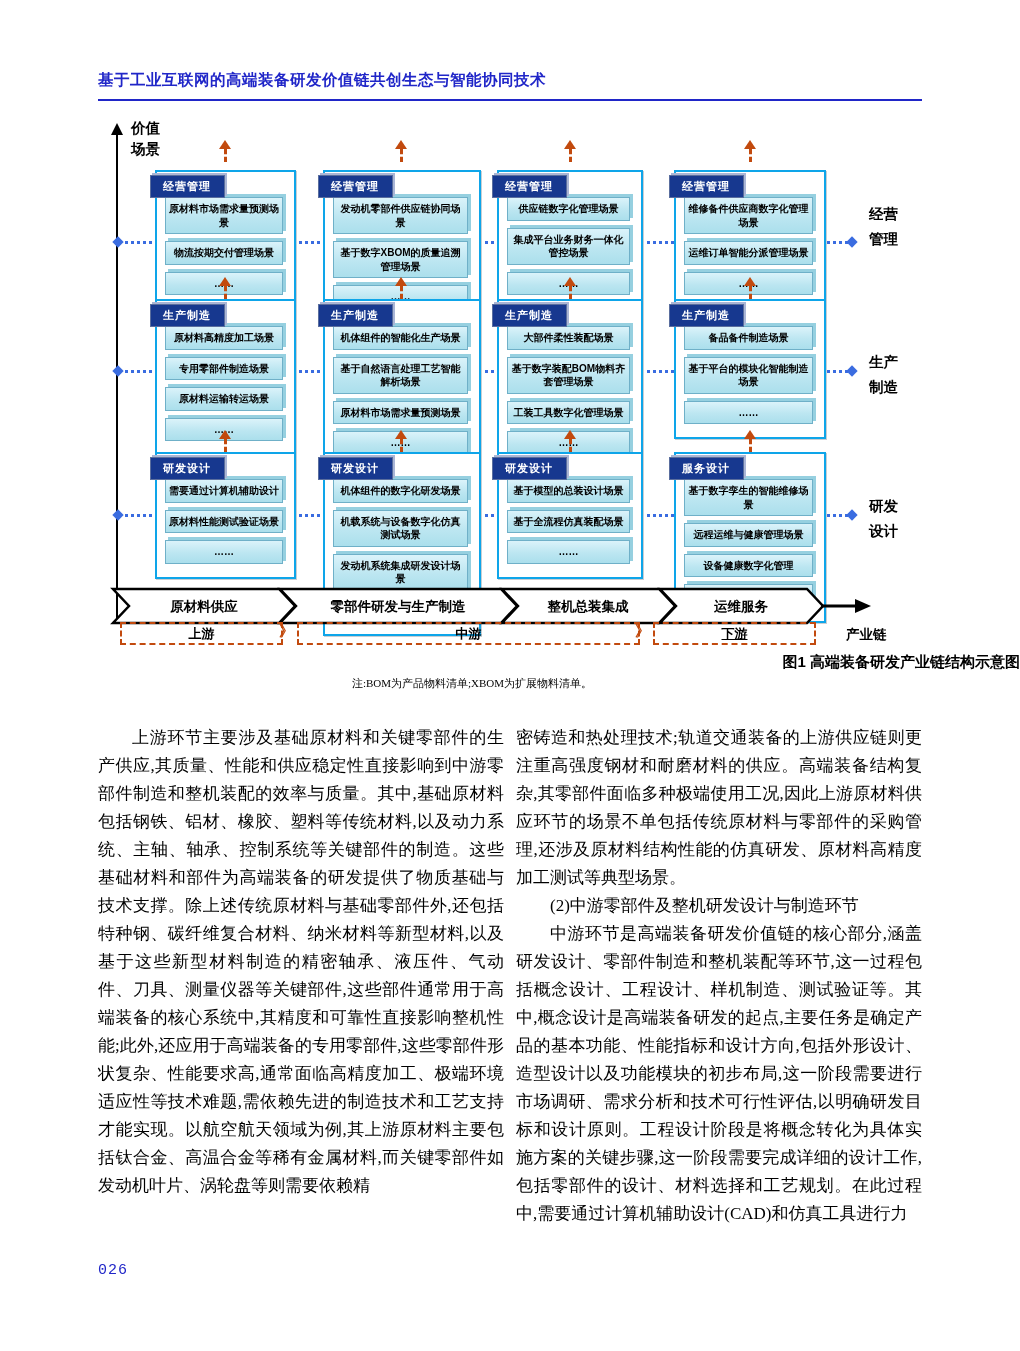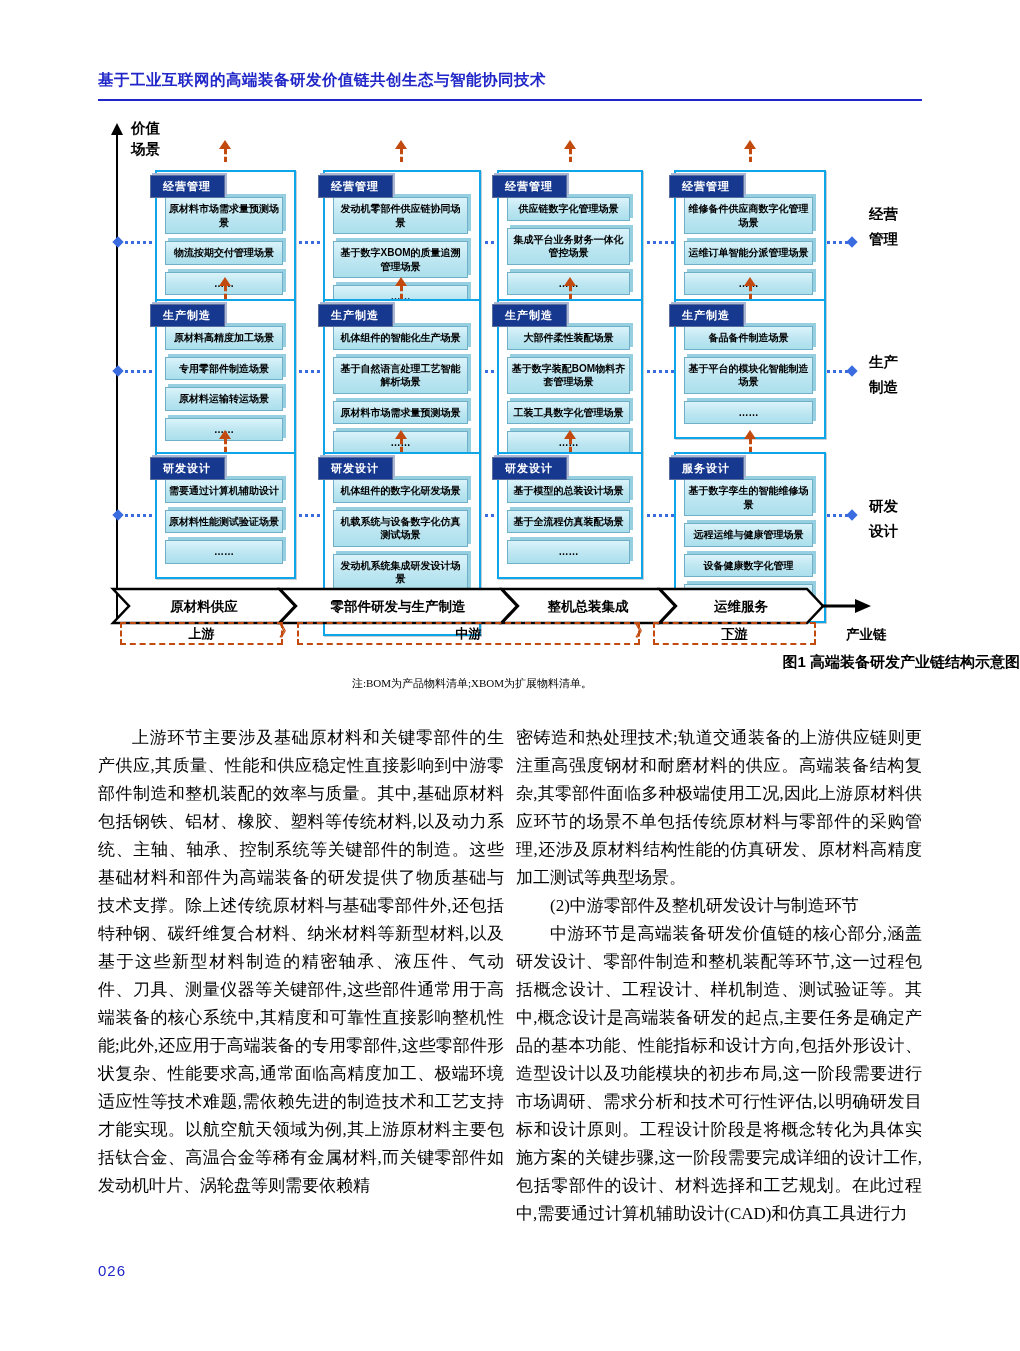--- a/index.html
+++ b/index.html
@@ -59,21 +59,21 @@
   .fig-note { position:absolute; left:0; top:566px; width:944px; text-align:center;
     font-size:11px; font-family:"Liberation Serif",serif; }
 
   
   .textcol { position:absolute; top:724px; width:406px;
     font-family:"Liberation Serif",serif; font-size:17px; line-height:28px;
     text-align:justify; }
   .textcol.left { left:98px; } .textcol.right { left:516px; }
   .textcol p.indent { text-indent:2em; }
 
-  .page-number { position:absolute; left:98px; top:1262px; font-size:15px; color:#2026c8; letter-spacing:1px; }
+  .page-number { position:absolute; left:98px; top:1262px; font-size:15px; color:#2026c8; letter-spacing:1px;font-family:Liberation Mono, monospace; }
 </style>
 </head>
 <body>
 
 <div class="page">
 
   <div class="running-head">基于工业互联网的高端装备研发价值链共创生态与智能协同技术</div>
 
   <div class="diagram">
 

